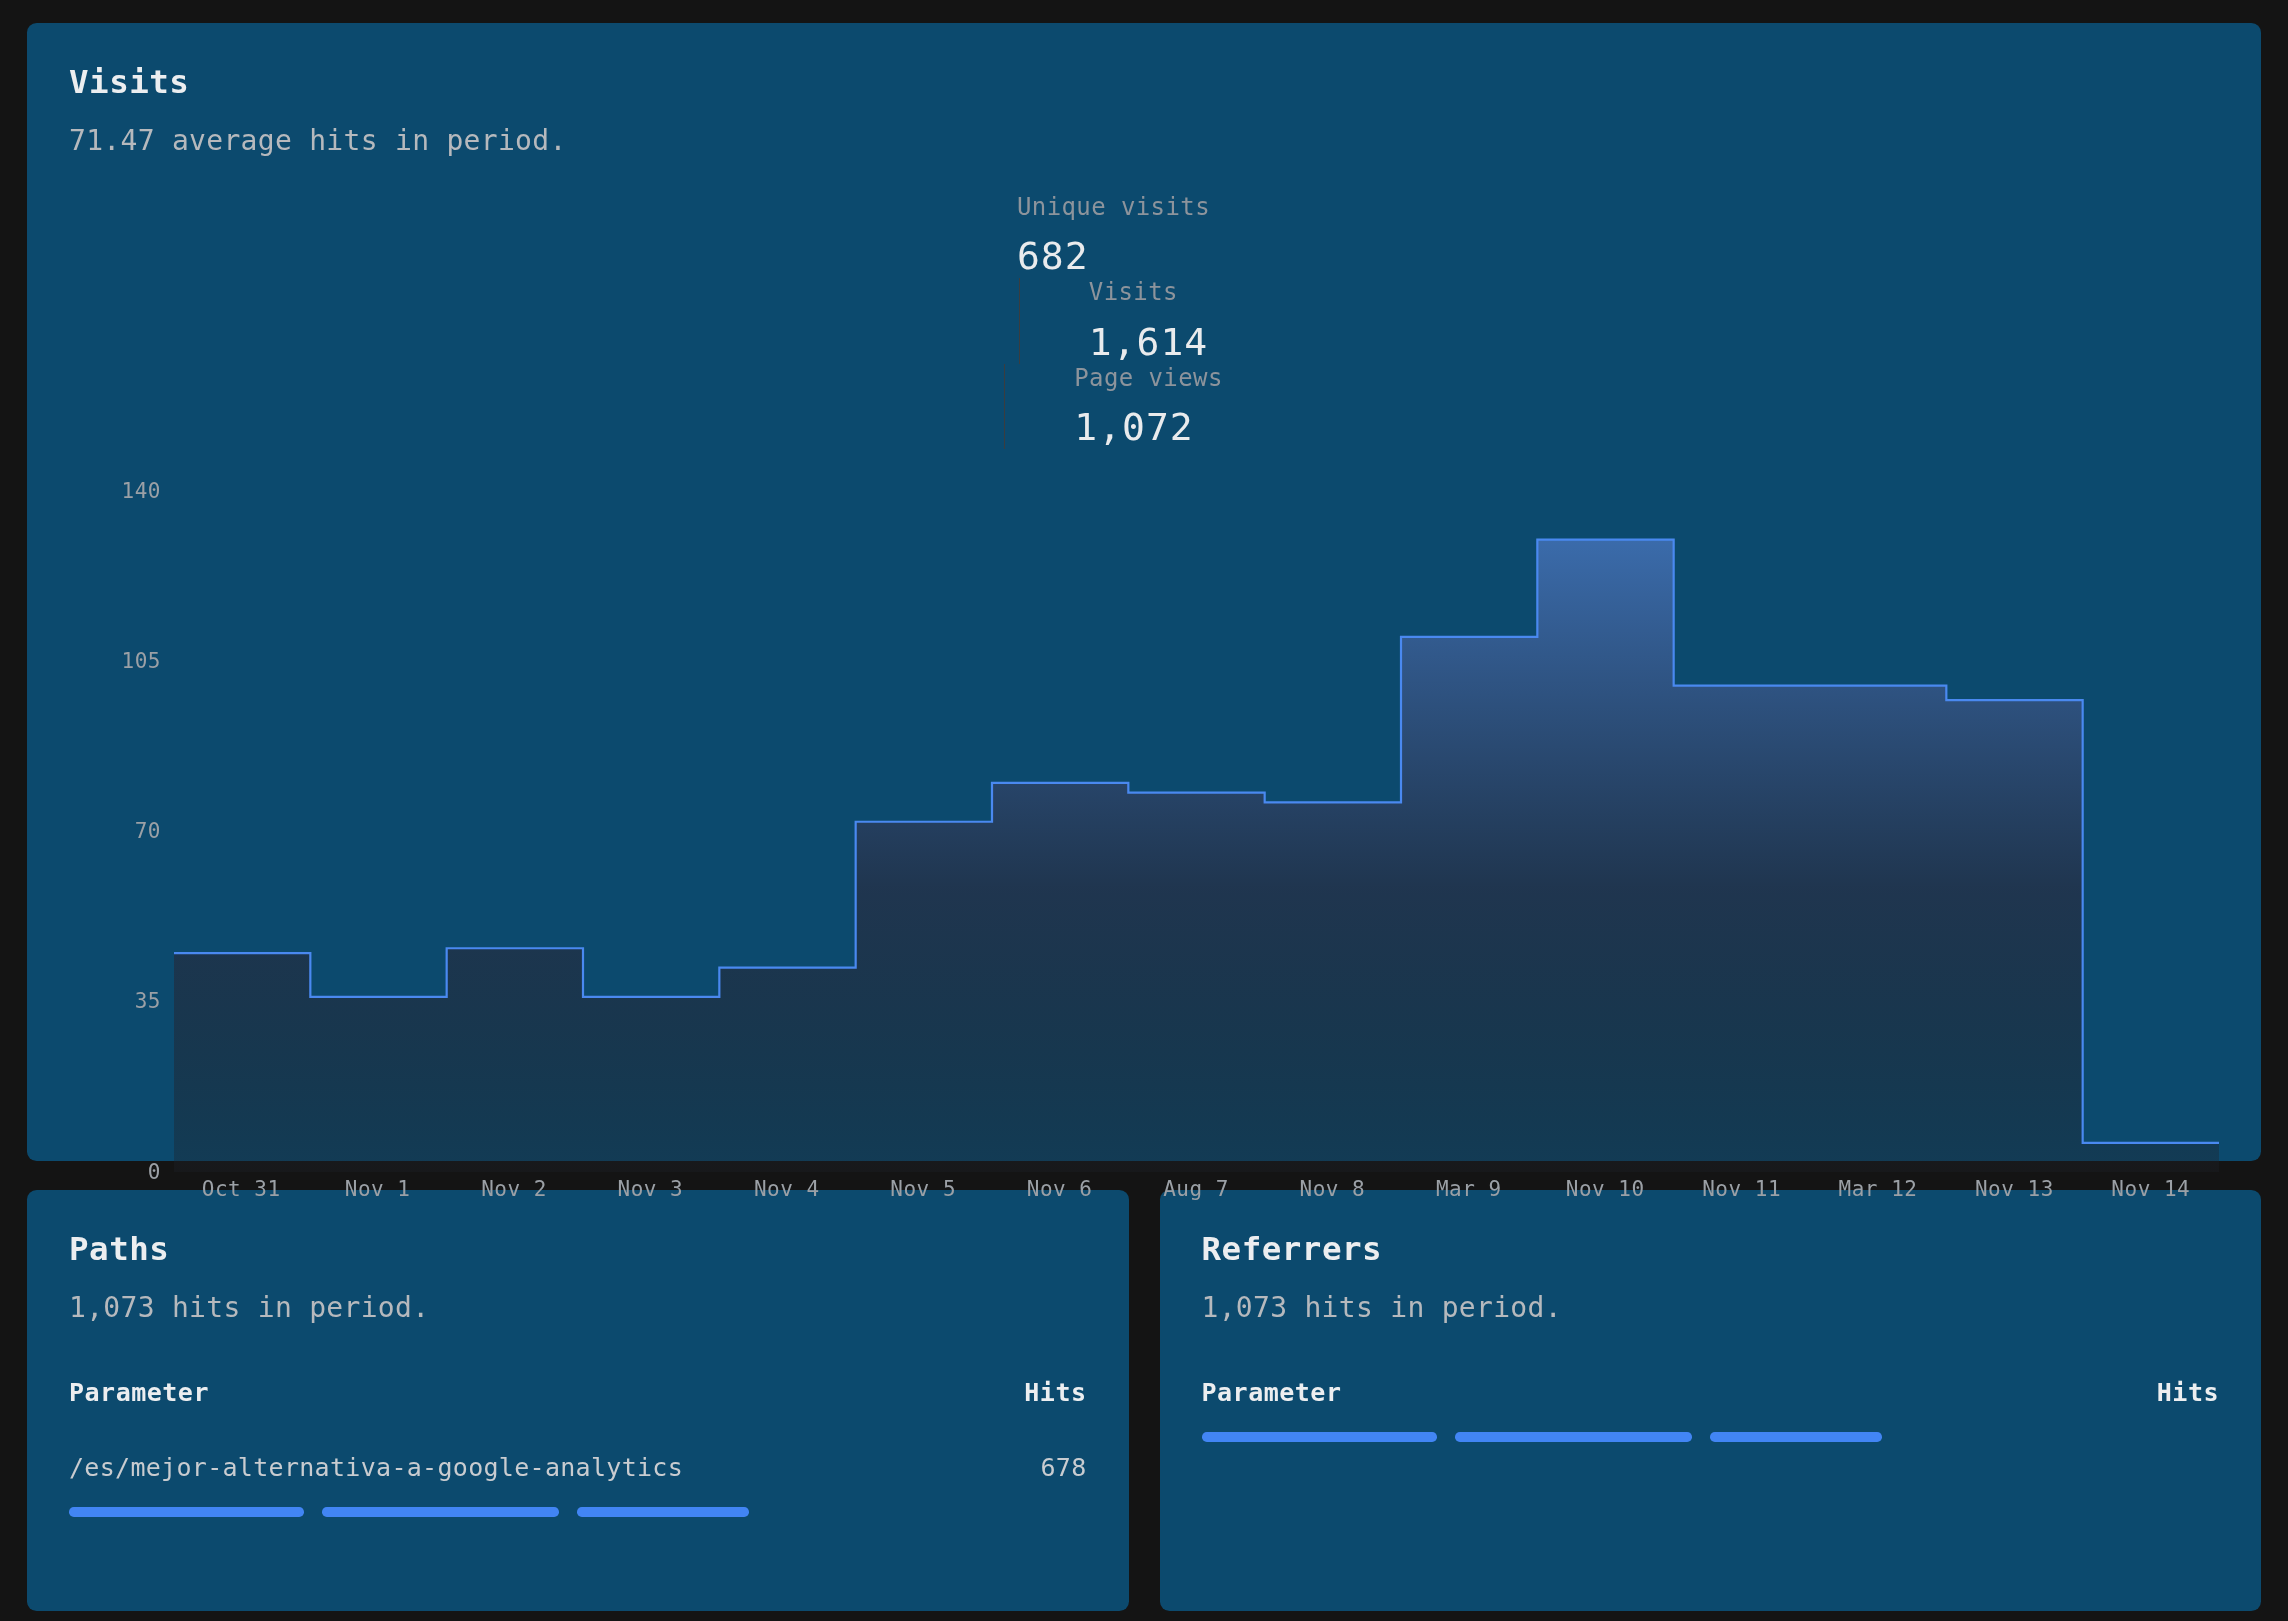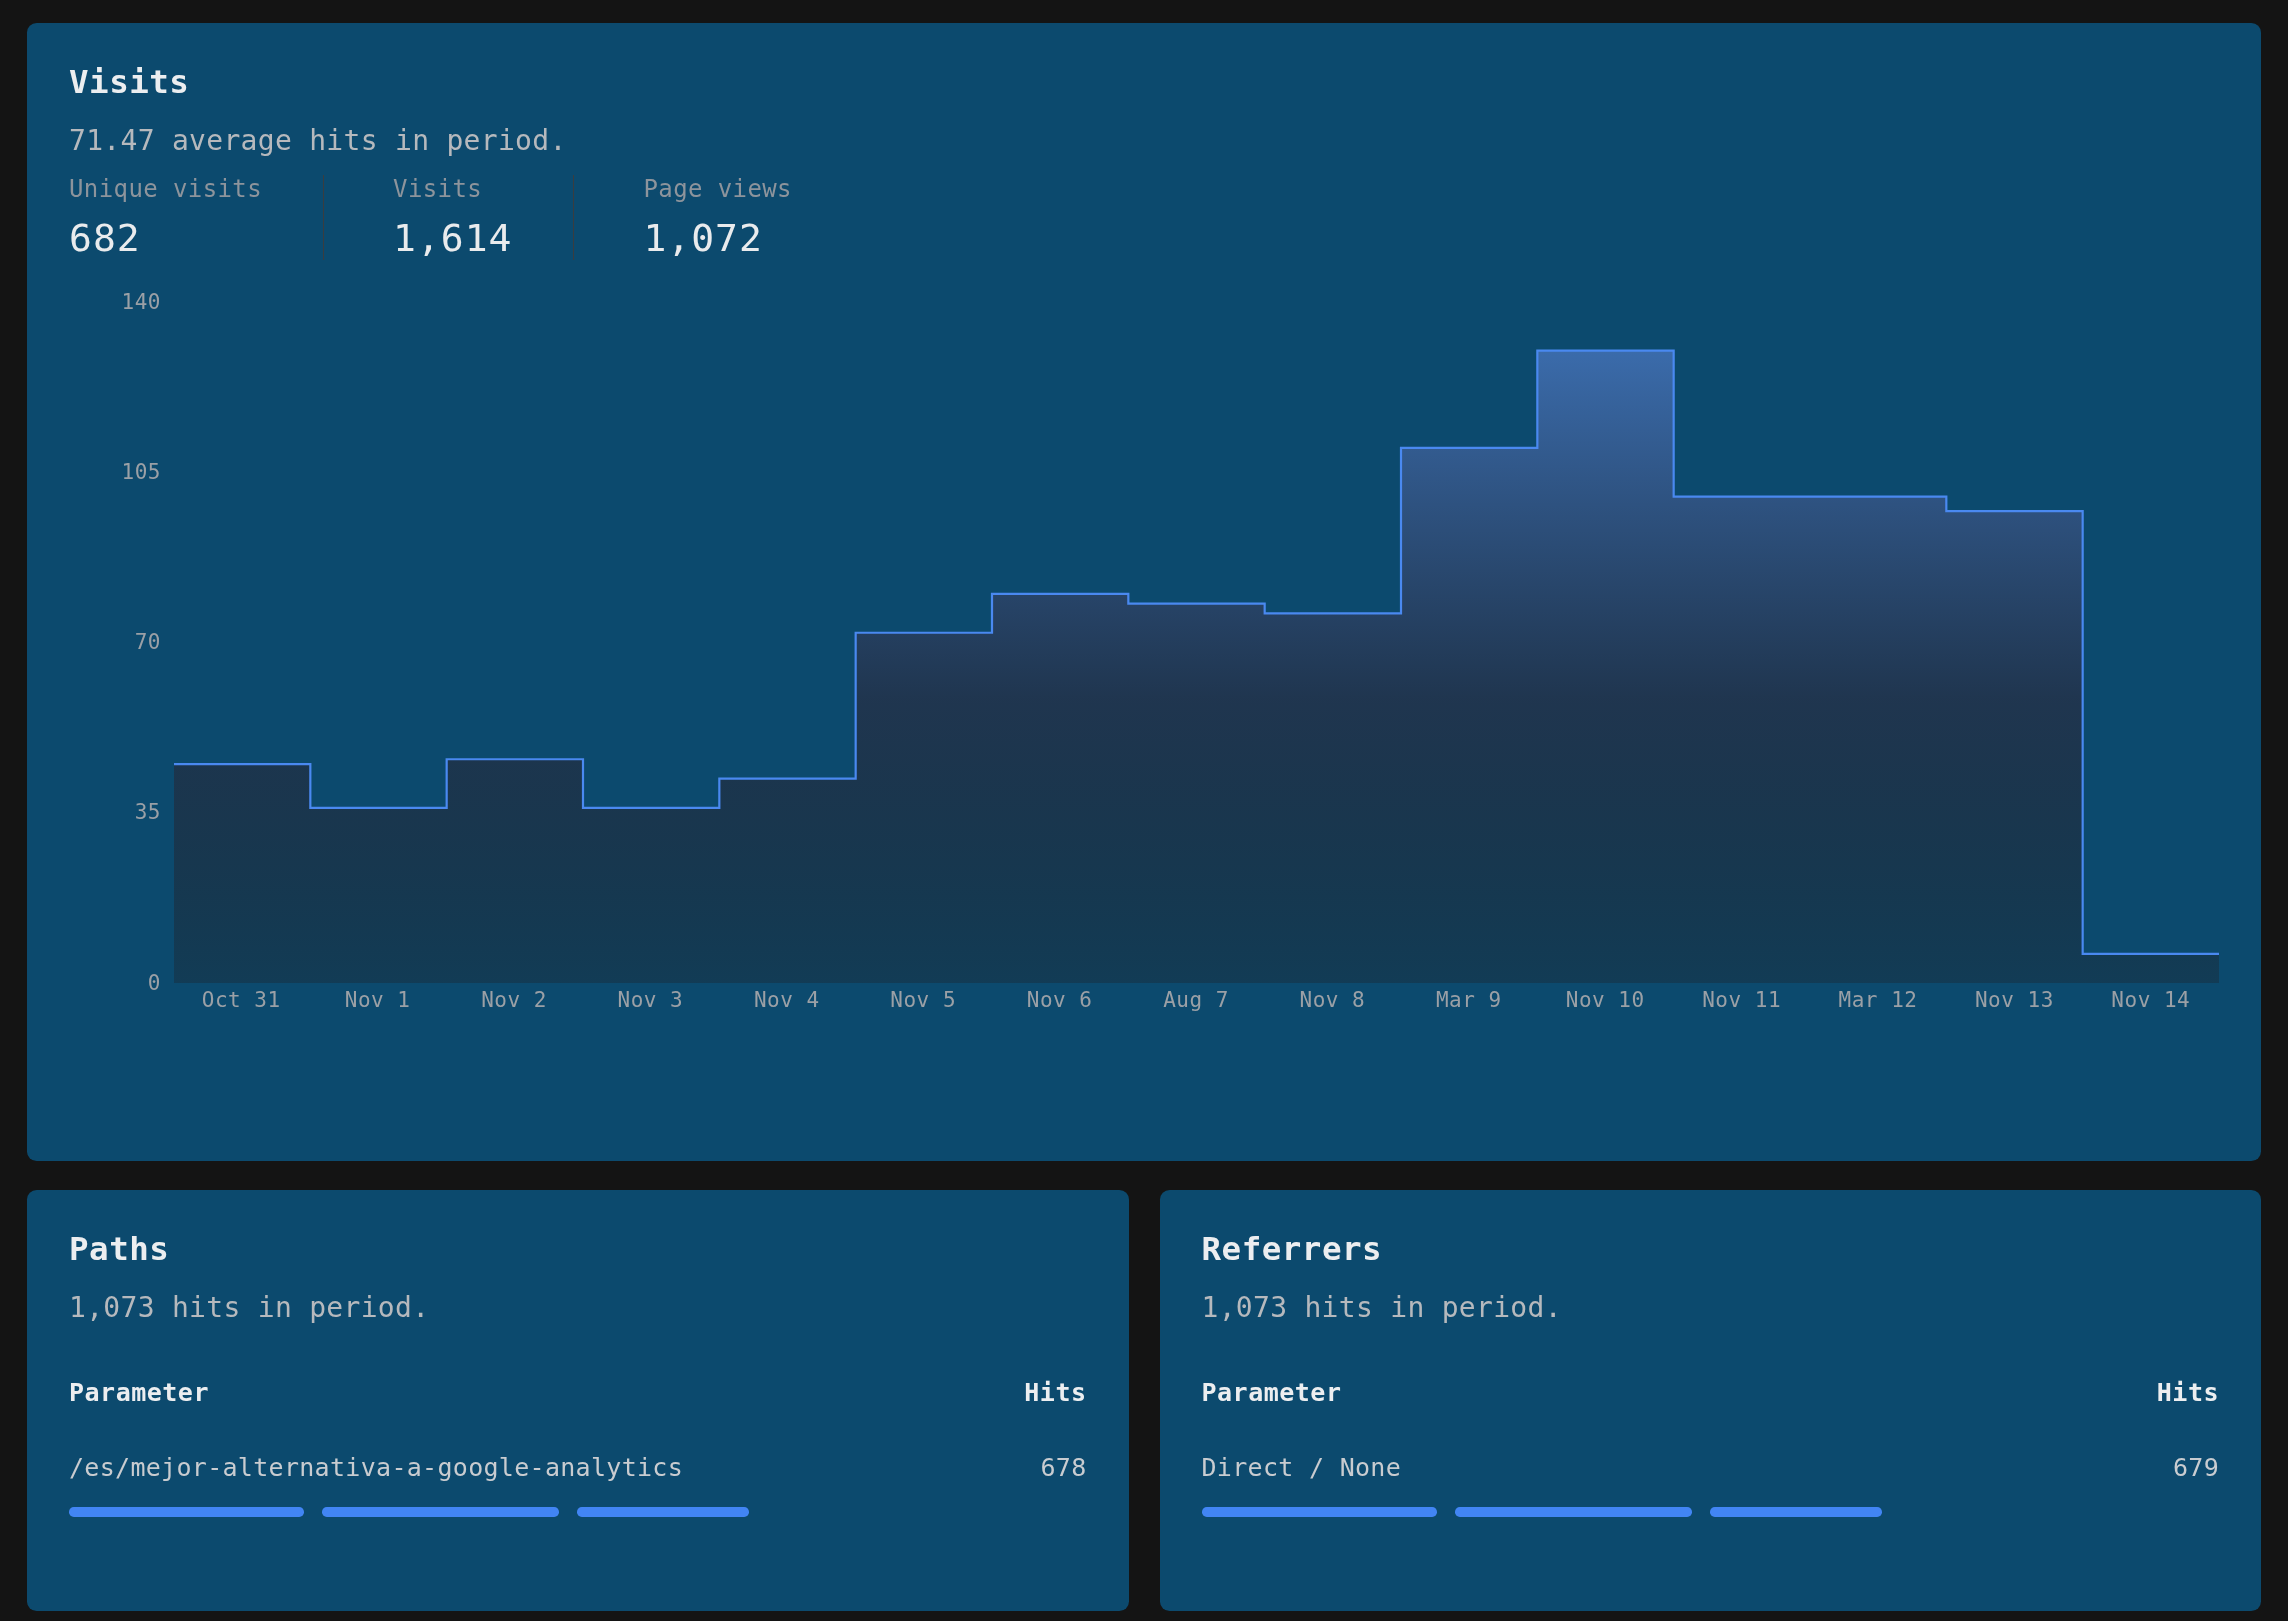--- a/index.html
+++ b/index.html
@@ -53,23 +53,24 @@
   }
   .card-sub {
     margin-top: 23px;
     font-size: 28px;
     color: #b6b9bd;
     letter-spacing: 0.3px;
   }
 
   
   .stats {
-    margin-top: 18px;
+    margin-top: 36px;
     display: flex;
     align-items: center;
+    flex-direction: column;
   }
   .stat {
     padding-right: 61px;
     display: flex;
     flex-direction: column;
     gap: 13.4px;
   }
   .stat + .stat {
     border-left: 1px solid #3a3d40;
     padding-left: 69px;
@@ -265,24 +266,20 @@
 
     <div class="card card-referrers">
       <div class="card-title">Referrers</div>
       <div class="card-sub">1,073 hits in period.</div>
 
       <div class="tbl-head">
         <span>Parameter</span>
         <span>Hits</span>
       </div>
 
-      <div class="tbl-row">
-        <span class="param">Direct / None</span>
-        <span class="val">679</span>
-      </div>
 
       <div class="bar-track">
         <span class="bar-seg s1"></span>
         <span class="bar-seg s2"></span>
         <span class="bar-seg s3"></span>
       </div>
     </div>
 
   </div>
 </div>

